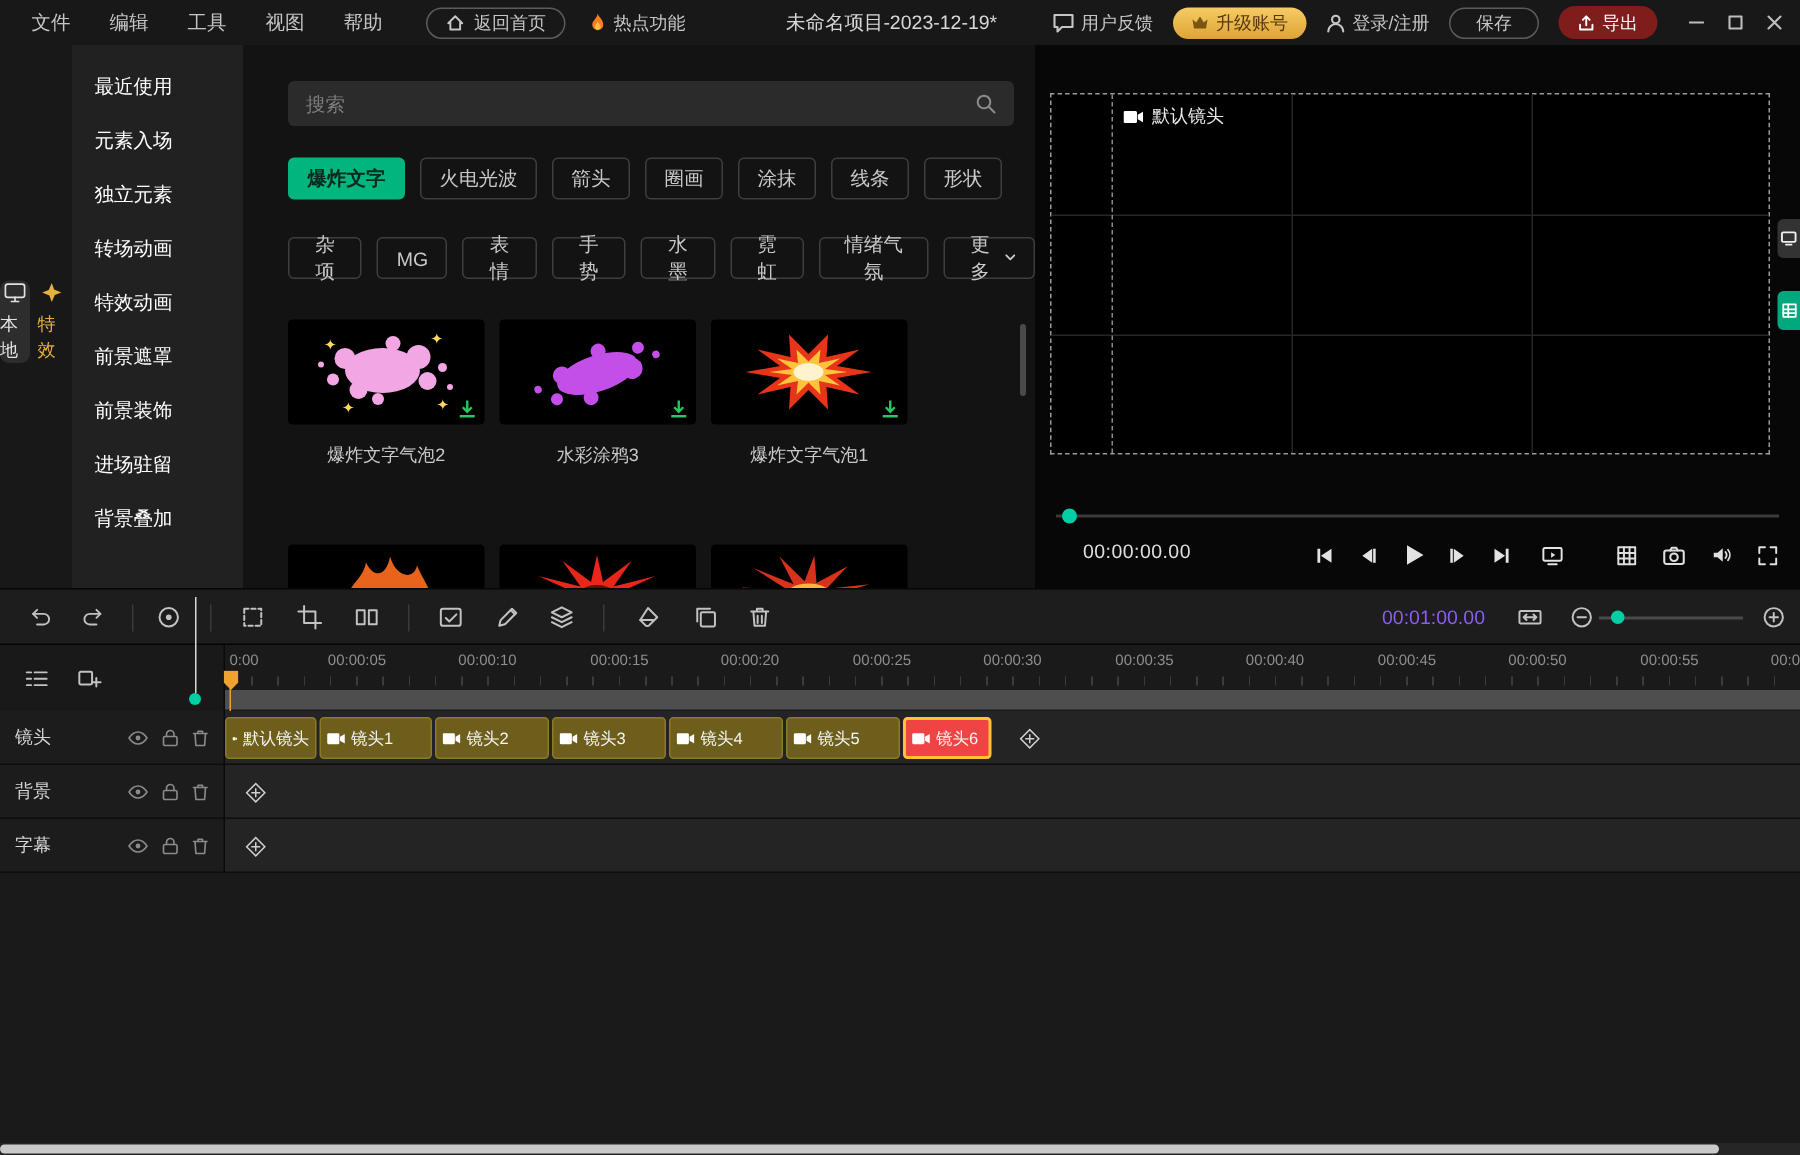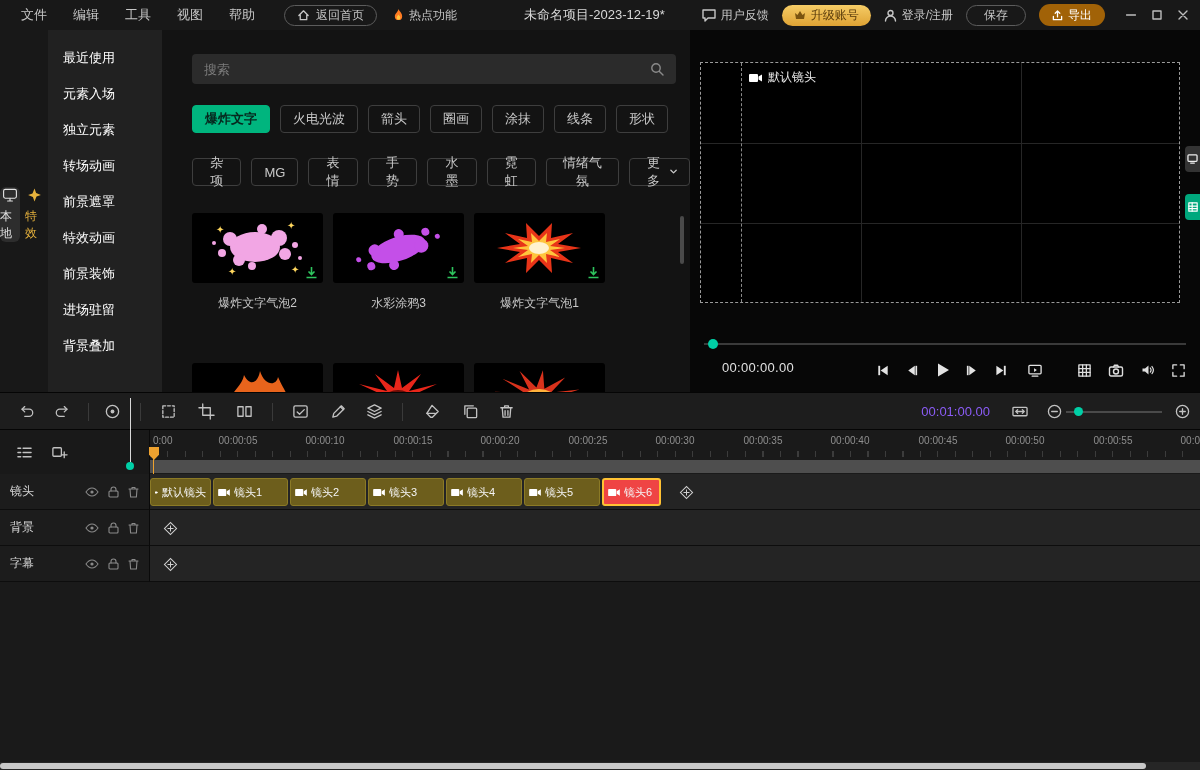--- a/index.html
+++ b/index.html
@@ -14,21 +14,21 @@
 .menubar{position:absolute;left:0;top:0;width:100%;height:30px;background:#181818;display:flex;align-items:center;z-index:60}
 .menus{display:flex;padding-left:8px}
 .menu-item{padding:0 13px;line-height:30px;color:#c6c6c6}
 .mb-btn{display:inline-flex;align-items:center;gap:6px;height:21px;border:1px solid #5c5c5c;border-radius:11px;padding:0 12px;color:#c6c6c6;margin-left:16px;font-size:12px;background:transparent}
 .hot{display:inline-flex;align-items:center;gap:5px;margin-left:16px;color:#c6c6c6;font-size:12px}
 .mb-title{position:absolute;left:50%;top:0;transform:translateX(-54%);line-height:30px;color:#d8d8d8}
 .mb-right{position:absolute;right:4px;top:0;height:30px;display:flex;align-items:center;gap:13px}
 .mb-link{display:inline-flex;align-items:center;gap:5px;color:#c6c6c6;font-size:12px}
 .upgrade{display:inline-flex;align-items:center;gap:5px;height:21px;border-radius:11px;padding:0 12px;background:linear-gradient(#f5cc66,#dfa334);color:#56390a;font-size:12px}
 .save{height:21px;border:1px solid #5c5c5c;border-radius:11px;padding:0 17px;display:inline-flex;align-items:center;color:#c6c6c6;font-size:12px;background:transparent}
-.export{height:22px;border-radius:11px;padding:0 13px;display:inline-flex;align-items:center;gap:5px;background:#a16207;color:#fff;font-size:12px;border:none}
+.export{height:22px;border-radius:11px;padding:0 13px;display:inline-flex;align-items:center;gap:5px;background:#7f1d1d;color:#fff;font-size:12px;border:none}
 .winctl{display:flex;align-items:center}
 .winbtn{width:26px;height:30px;display:flex;align-items:center;justify-content:center;color:#bdbdbd}
 
 
 .activity{position:absolute;left:0;top:30px;width:48px;height:362px;background:#181818;display:flex;flex-direction:row;align-items:center;padding-top:6px;gap:5px}
 .act-item{width:42px;height:55px;display:flex;flex-direction:column;align-items:center;justify-content:center;gap:5px;border-radius:6px;color:#b5b5b5;font-size:12px}
 .act-item.first{background:#2d2d2d;color:#e2e2e2}
 .act-item.active{color:#e7b23c}
 
 
@@ -221,22 +221,22 @@
         </svg>
       <span>素材</span>
     </div>
   </nav>
 
   <nav class="sidebar">
     <div class="side-item">最近使用</div>
     <div class="side-item">元素入场</div>
     <div class="side-item">独立元素</div>
     <div class="side-item">转场动画</div>
+    <div class="side-item">特效动画</div>
     <div class="side-item">前景遮罩</div>
-    <div class="side-item">特效动画</div>
     <div class="side-item">前景装饰</div>
     <div class="side-item">进场驻留</div>
     <div class="side-item">背景叠加</div>
   </nav>
 
   <section class="library">
     <div class="search">
       <input type="text" placeholder="搜索" style="">
       <svg class="ic" width="14" height="14" viewBox="0 0 14 14" style="color:#8a8a8a">
           <circle cx="6" cy="6" r="4.2"></circle>

